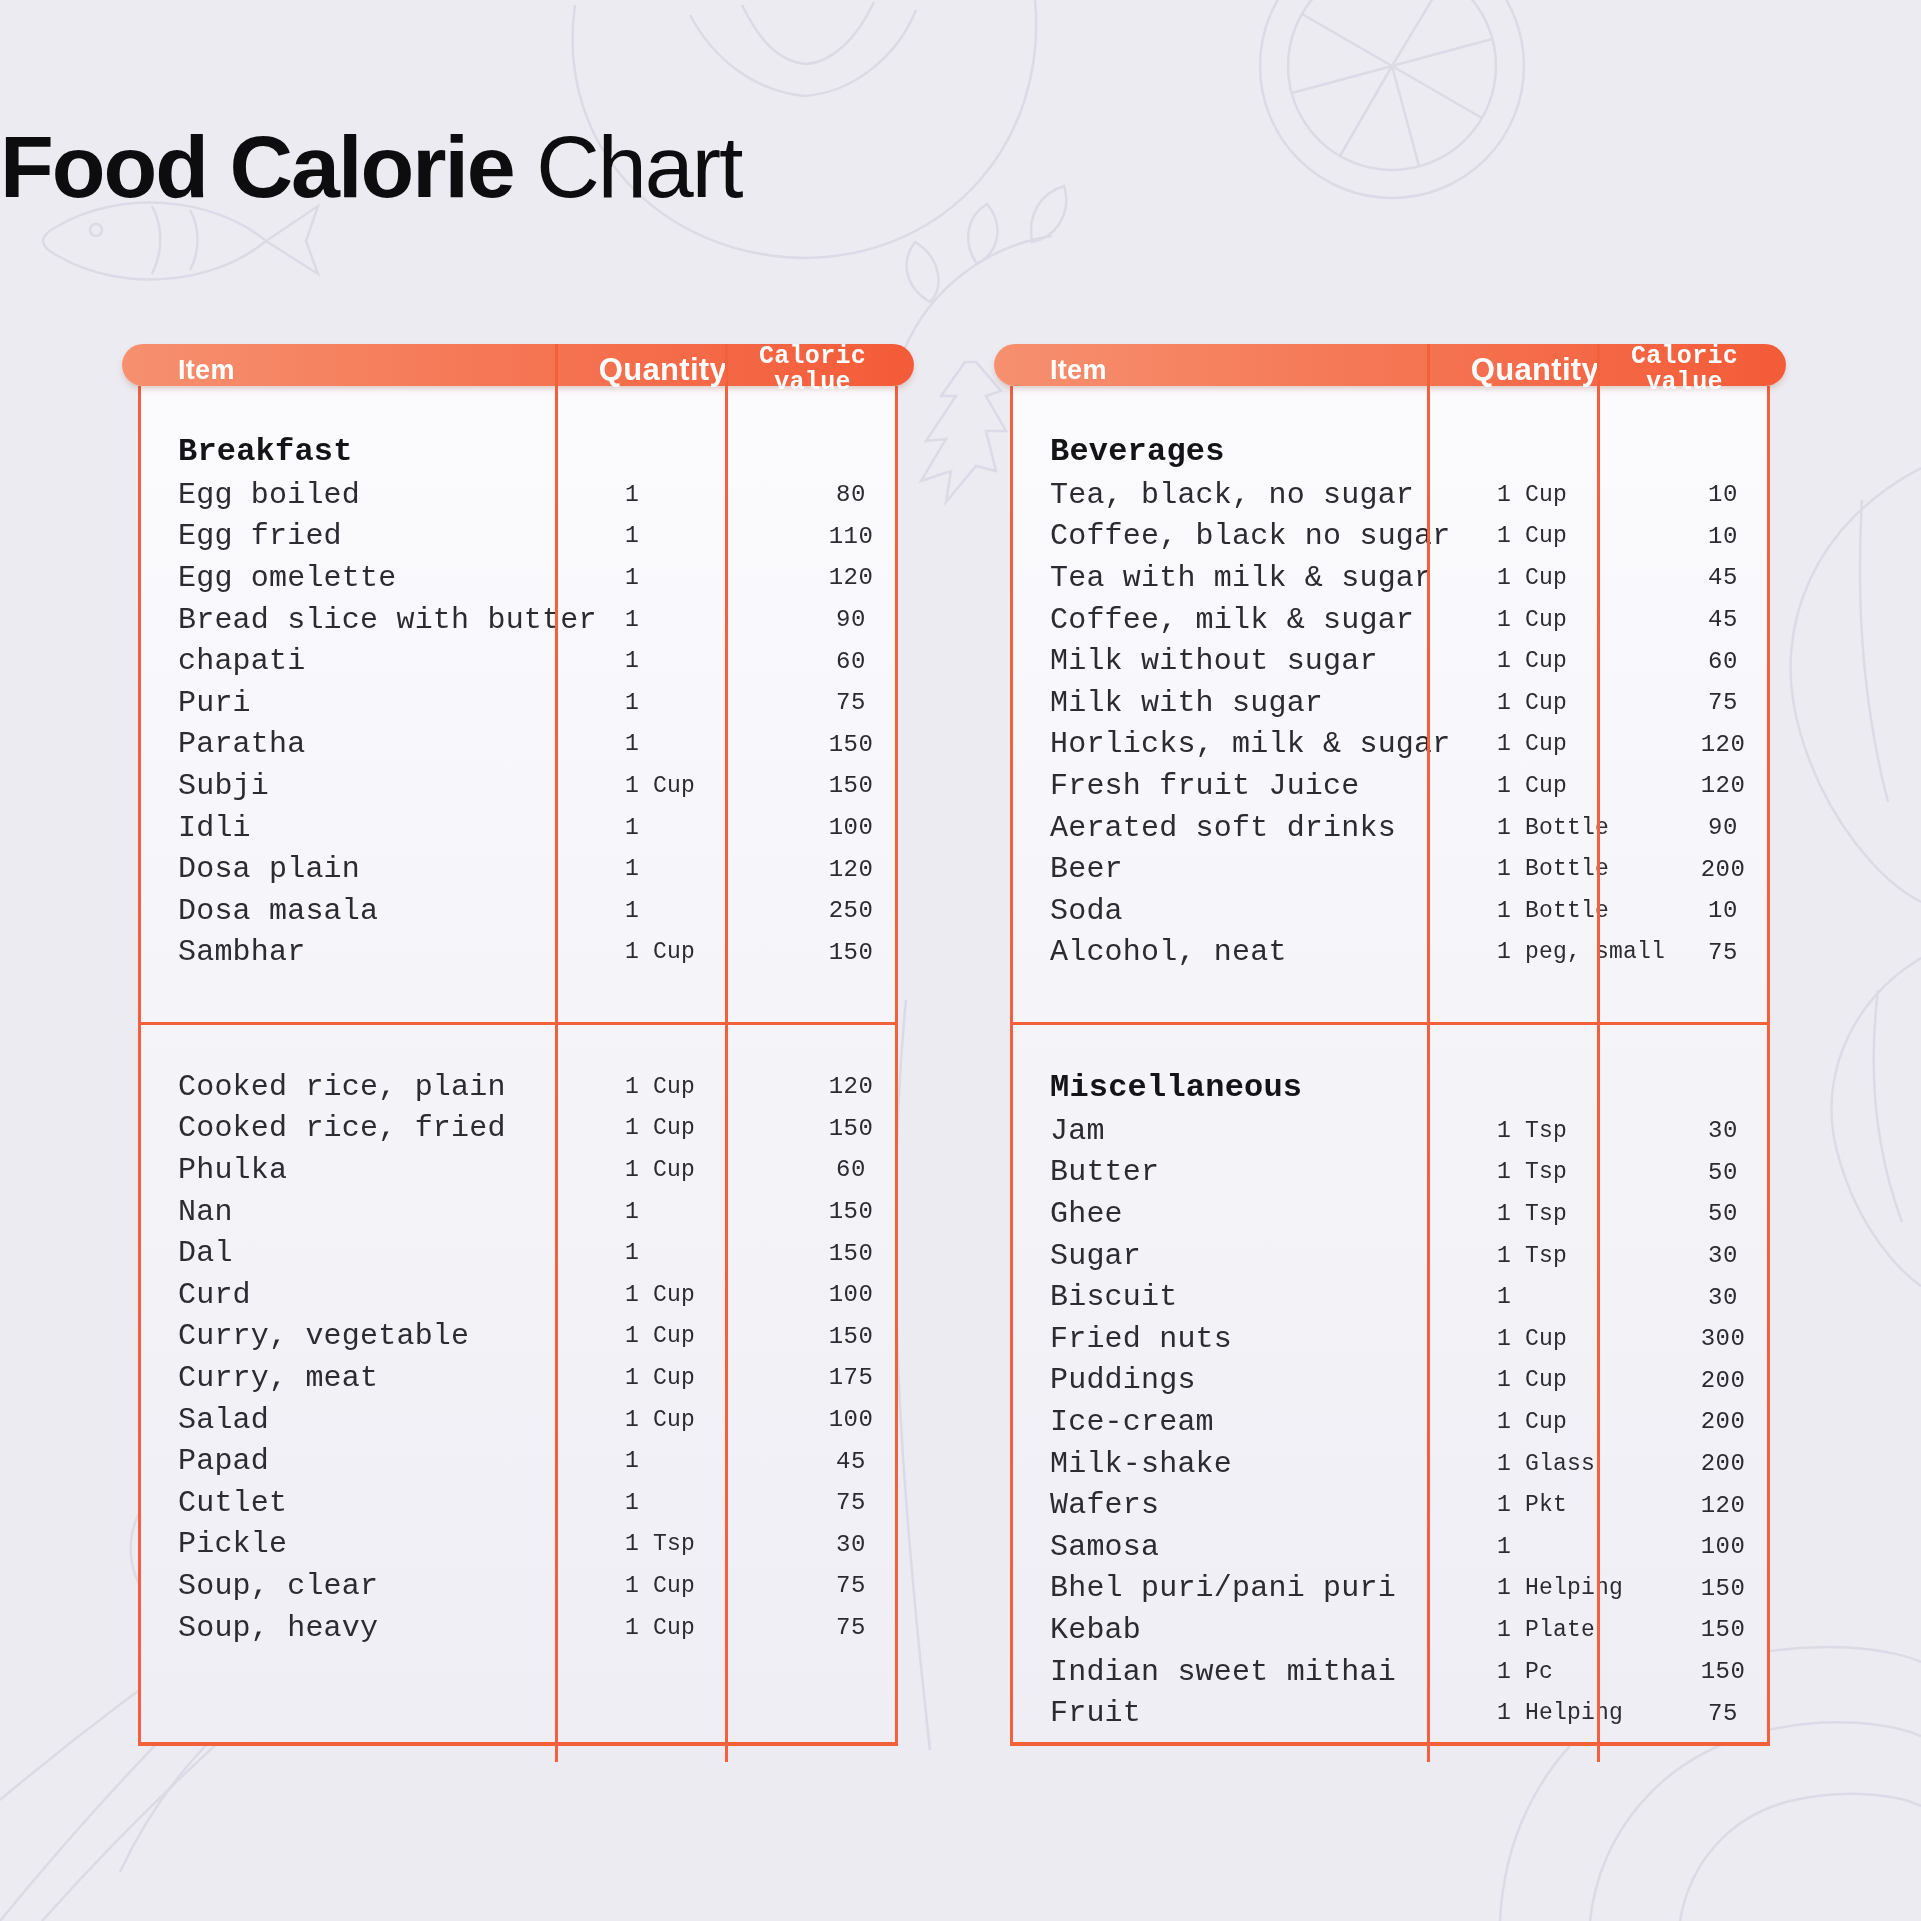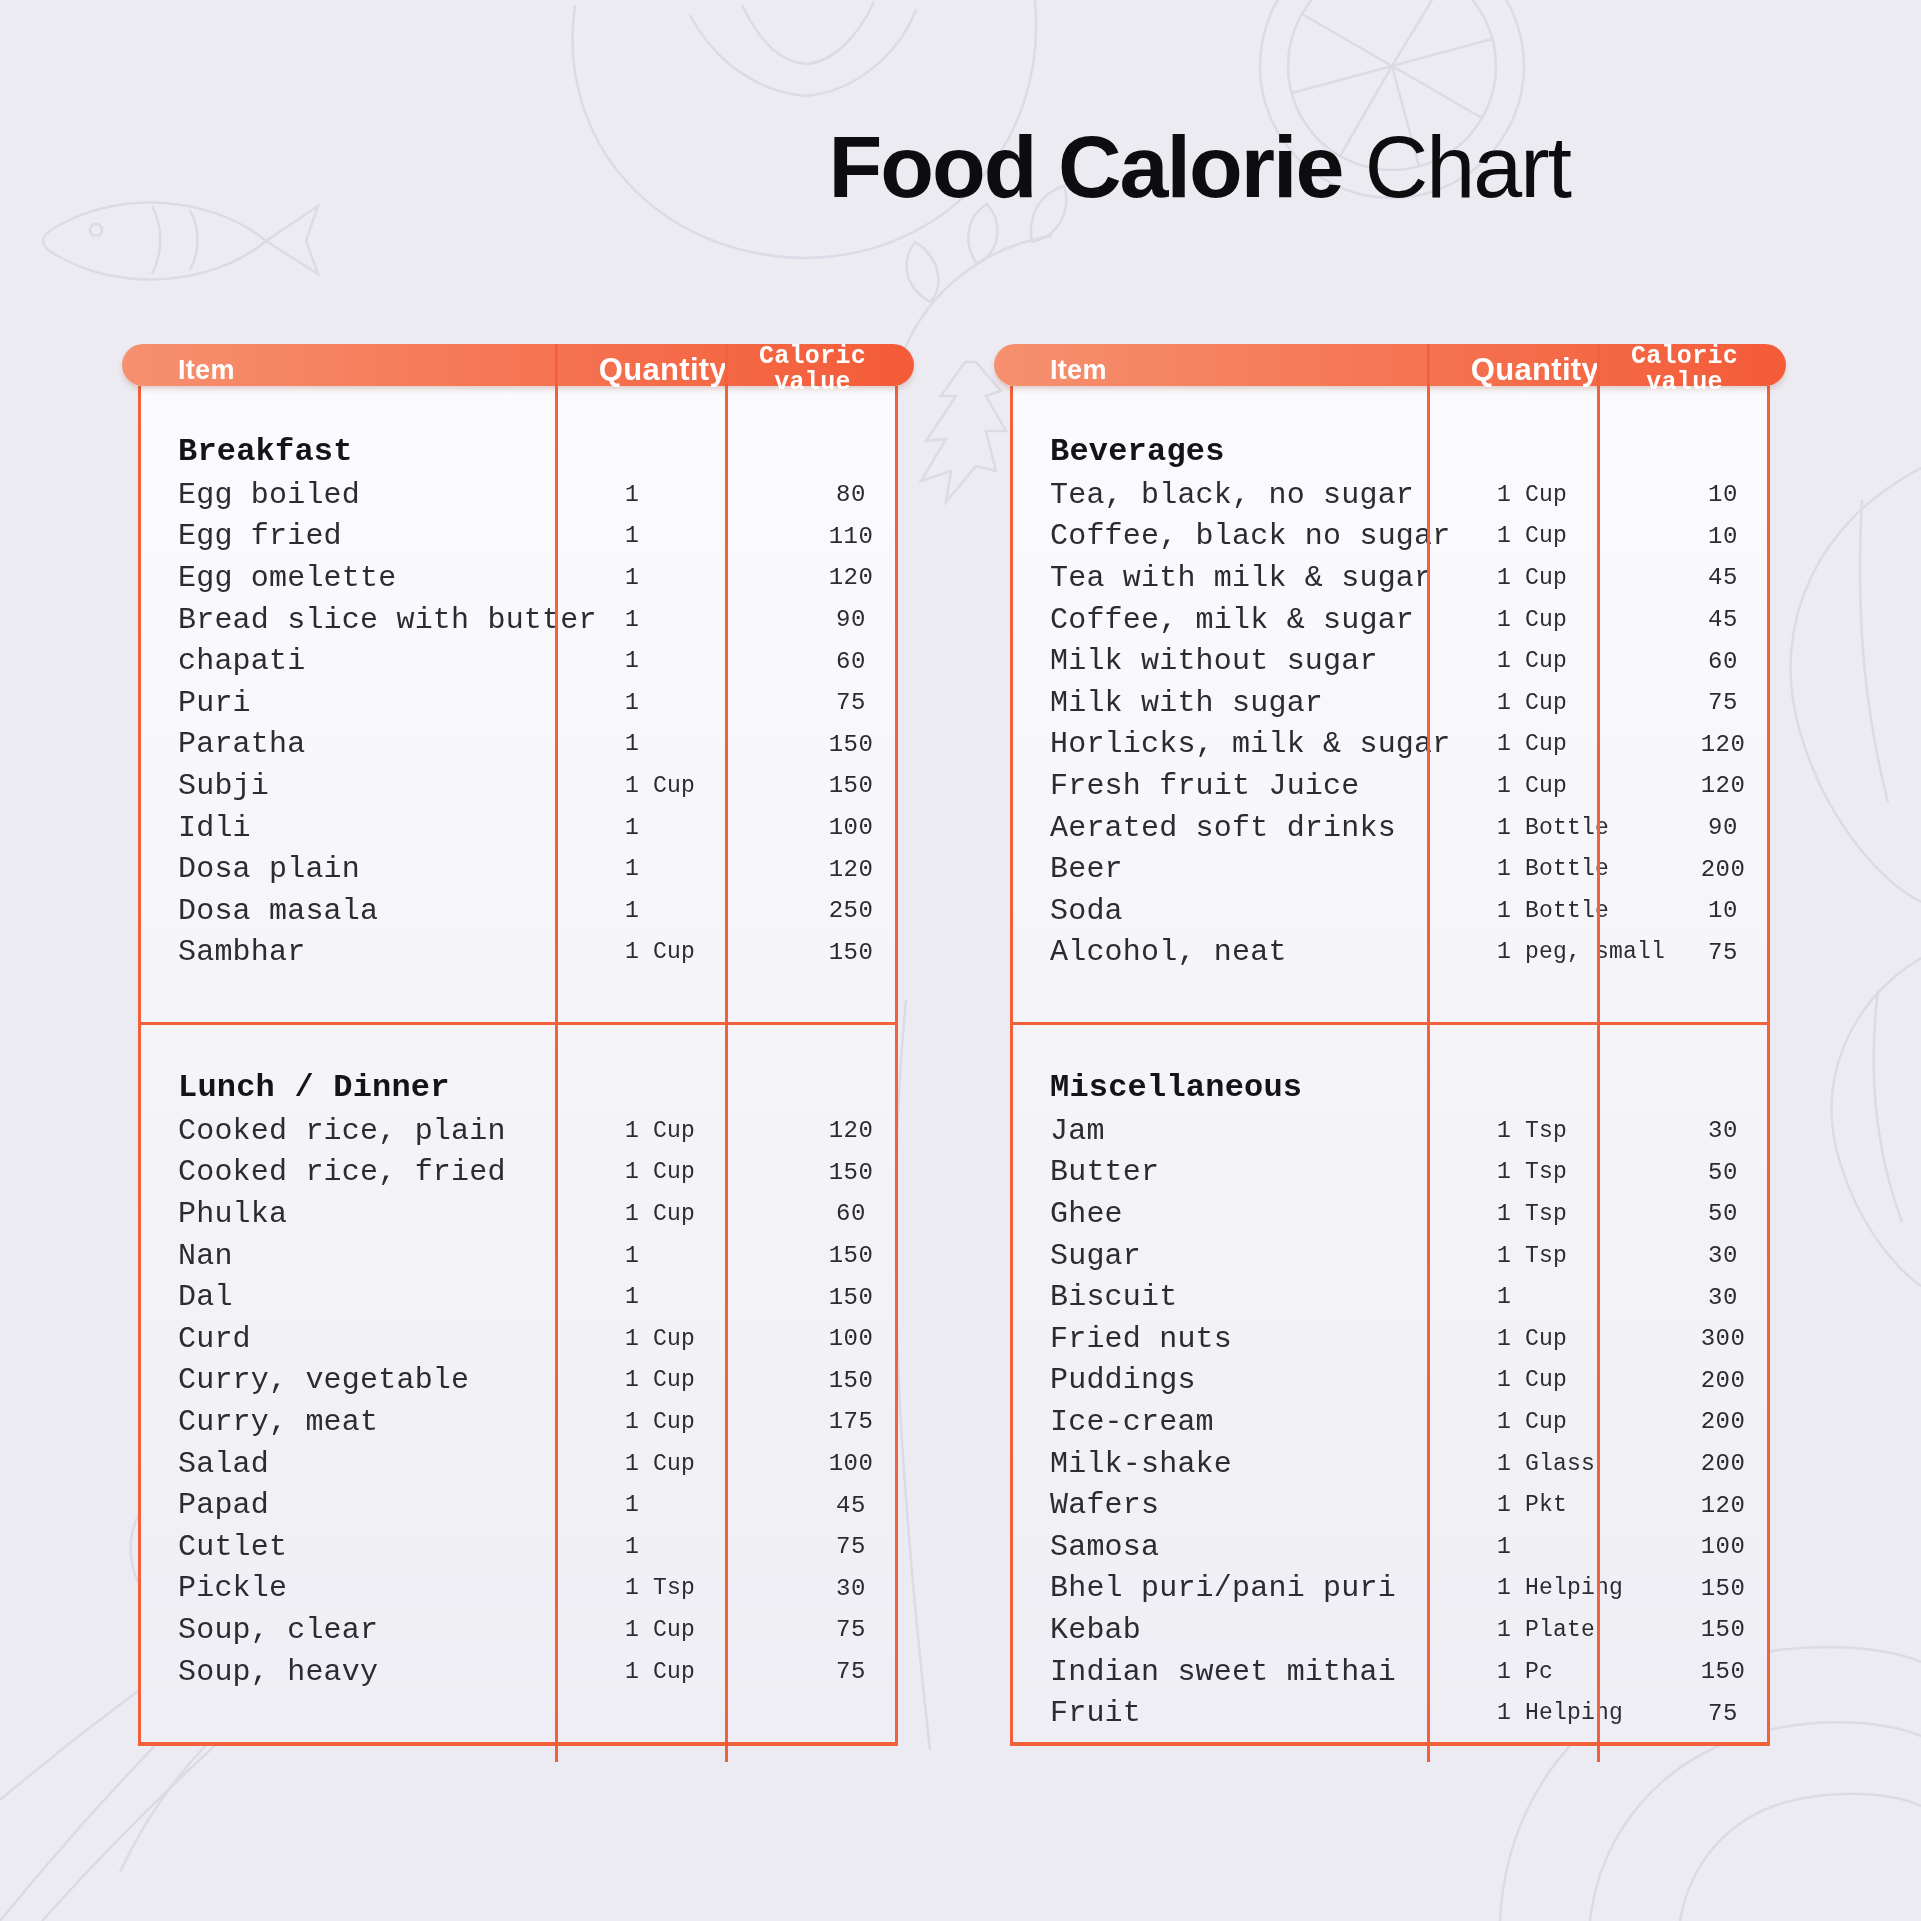--- a/index.html
+++ b/index.html
@@ -11,21 +11,21 @@
   }
   .canvas{position:relative; width:1921px; height:1921px; background:var(--page-bg,#ECEBF1);}
 
   
   .deco{position:absolute; inset:0; z-index:0;}
   .deco g{stroke:#D7D6E3; stroke-width:2.5; fill:none; opacity:.8;}
 
   
   .title{
     position:absolute; top:118px; left:0; width:1570px;
-    text-align:right; z-index:1;
+    text-align:left; z-index:1;
     font-size:88px; line-height:98px; color:#0D0D10; letter-spacing:-2px;
     white-space:nowrap;
   }
   .title .t-bold{font-weight:bold;}
   .title .t-light{font-weight:normal;}
 
   
   .table-wrap{position:absolute; top:344px; width:792px; height:1418px; z-index:1;}
   #table-0{left:122px;}
   #table-1{left:994px;}
@@ -208,21 +208,20 @@
             </div>
             <div class="row">
               <div class="cell c0">Sambhar</div>
               <div class="cell c1">1 Cup</div>
               <div class="cell c2">150</div>
             </div>
           </div>
       </div>
       <div class="divider"></div>
       <div class="section second">
-        <div class="sec-heading">Lunch / Dinner</div>
         <div class="rows">
             <div class="row">
               <div class="cell c0">Cooked rice, plain</div>
               <div class="cell c1">1 Cup</div>
               <div class="cell c2">120</div>
             </div>
             <div class="row">
               <div class="cell c0">Cooked rice, fried</div>
               <div class="cell c1">1 Cup</div>
               <div class="cell c2">150</div>

